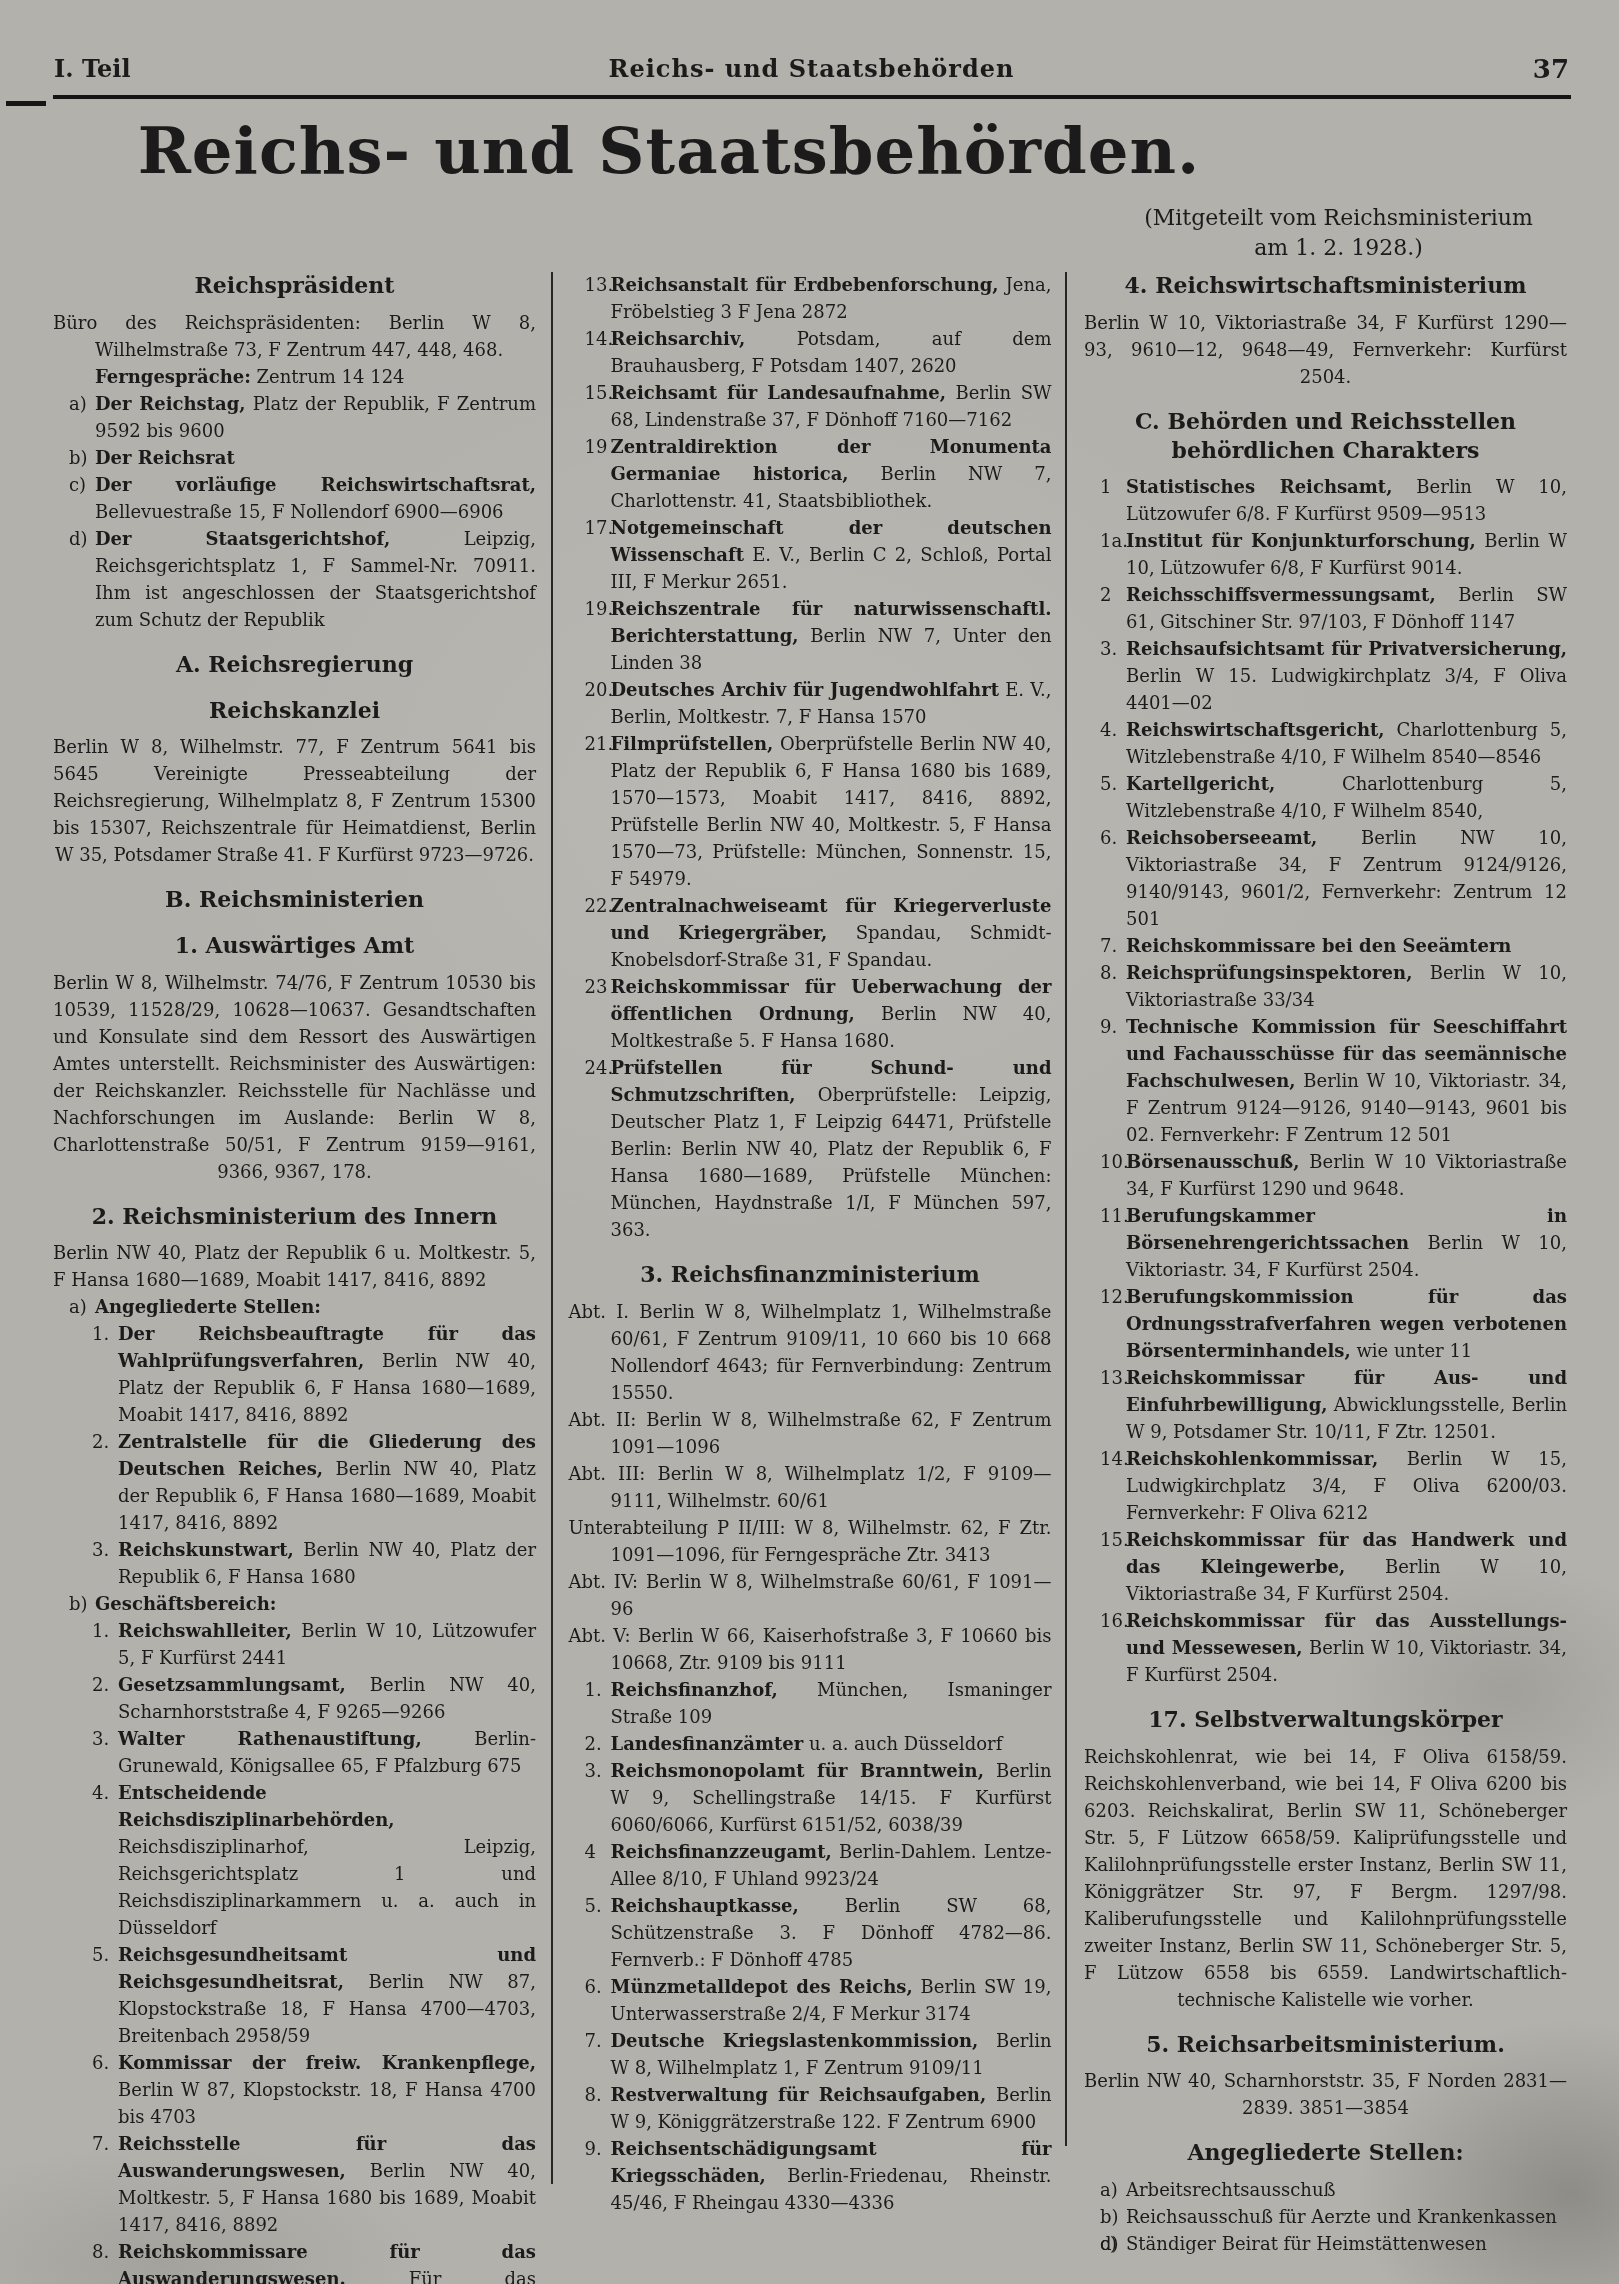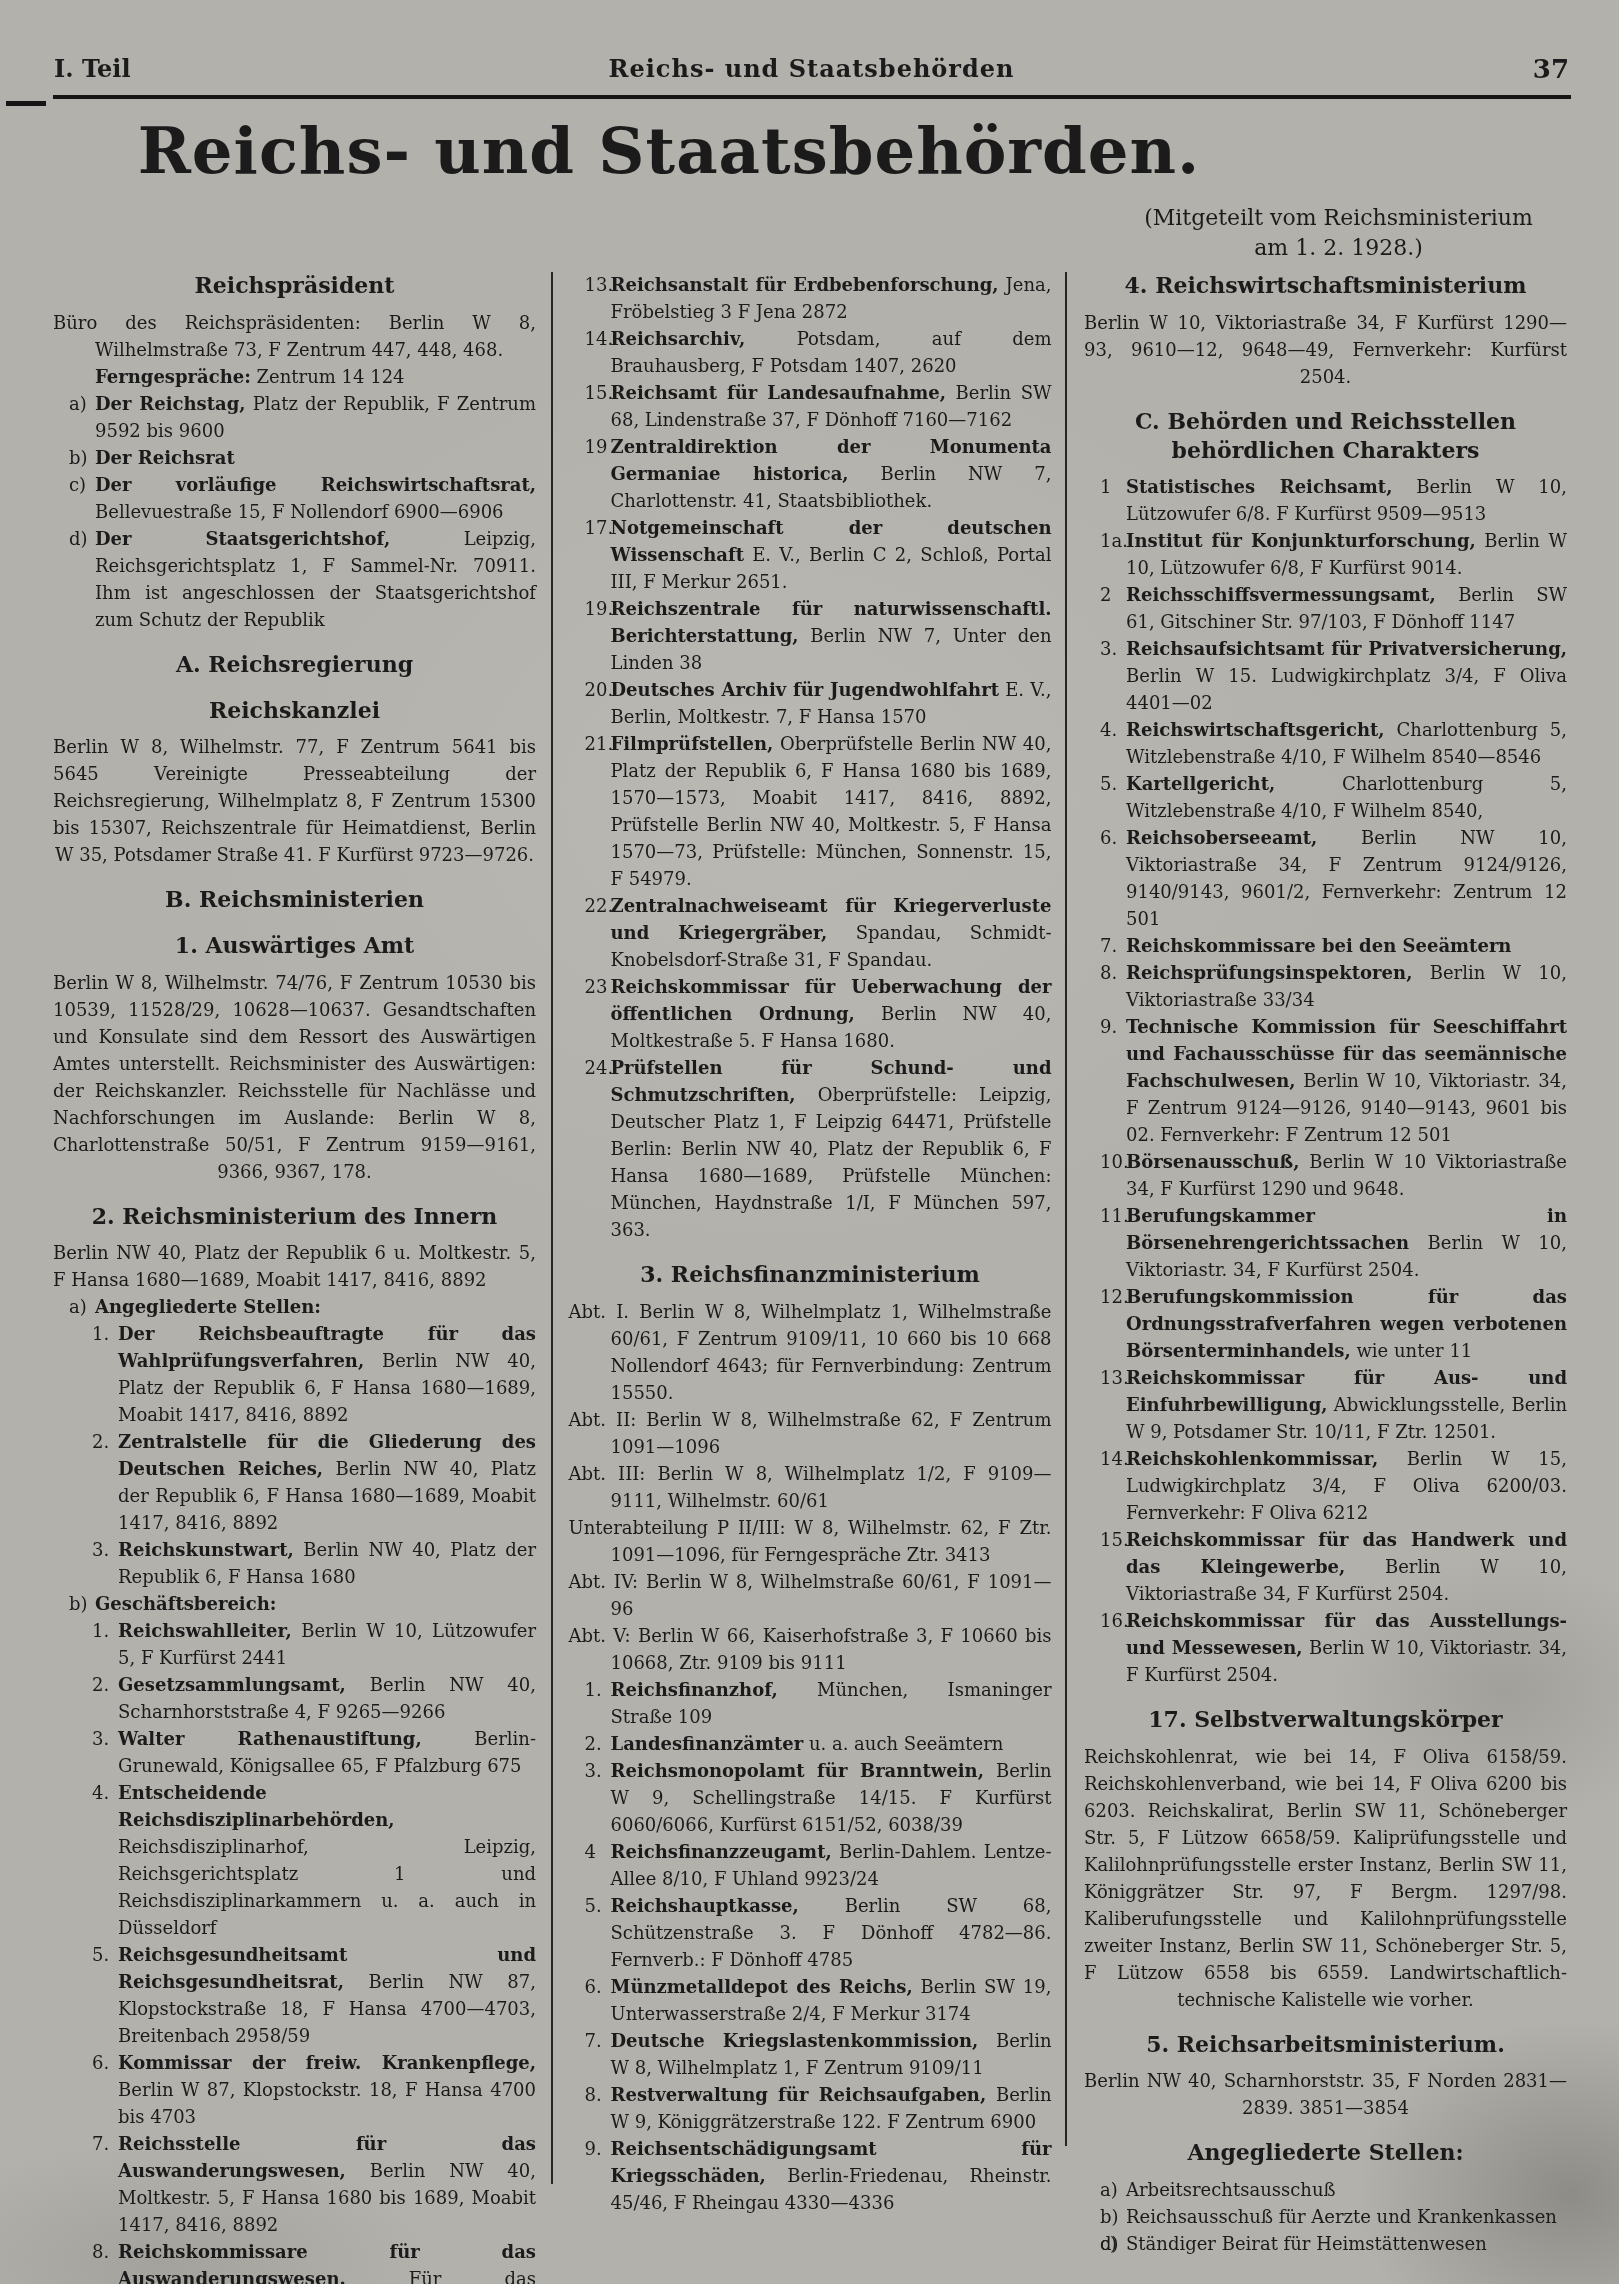--- a/index.html
+++ b/index.html
@@ -114,21 +114,21 @@
         <div class="entry"><span class="num">23</span><span class="lead">Reichskommissar für Ueberwachung der öffentlichen Ordnung,</span><span class="rest"> Berlin NW 40, Moltkestraße 5. F Hansa 1680.</span></div>
         <div class="entry"><span class="num">24.</span><span class="lead">Prüfstellen für Schund- und Schmutzschriften,</span><span class="rest"> Oberprüfstelle: Leipzig, Deutscher Platz 1, F Leipzig 64471, Prüfstelle Berlin: Berlin NW 40, Platz der Republik 6, F Hansa 1680—1689, Prüfstelle München: München, Haydnstraße 1/I, F München 597, 363.</span></div>
         <div class="col-head">3. Reichsfinanzministerium</div>
         <p class="hang">Abt. I. Berlin W 8, Wilhelmplatz 1, Wilhelmstraße 60/61, F Zentrum 9109/11, 10 660 bis 10 668 Nollendorf 4643; für Fernverbindung: Zentrum 15550.</p>
         <p class="hang">Abt. II: Berlin W 8, Wilhelmstraße 62, F Zentrum 1091—1096</p>
         <p class="hang">Abt. III: Berlin W 8, Wilhelmplatz 1/2, F 9109—9111, Wilhelmstr. 60/61</p>
         <p class="hang">Unterabteilung P II/III: W 8, Wilhelmstr. 62, F Ztr. 1091—1096, für Ferngespräche Ztr. 3413</p>
         <p class="hang">Abt. IV: Berlin W 8, Wilhelmstraße 60/61, F 1091—96</p>
         <p class="hang">Abt. V: Berlin W 66, Kaiserhofstraße 3, F 10660 bis 10668, Ztr. 9109 bis 9111</p>
         <div class="entry"><span class="num">1.</span><span class="lead">Reichsfinanzhof,</span><span class="rest"> München, Ismaninger Straße 109</span></div>
-        <div class="entry"><span class="num">2.</span><span class="lead">Landesfinanzämter</span><span class="rest"> u. a. auch Seeämtern</span></div>
+        <div class="entry"><span class="num">2.</span><span class="lead">Landesfinanzämter</span><span class="rest"> u. a. auch Düsseldorf</span></div>
         <div class="entry"><span class="num">3.</span><span class="lead">Reichsmonopolamt für Branntwein,</span><span class="rest"> Berlin W 9, Schellingstraße 14/15. F Kurfürst 6060/6066, Kurfürst 6151/52, 6038/39</span></div>
         <div class="entry"><span class="num">4</span><span class="lead">Reichsfinanzzeugamt,</span><span class="rest"> Berlin-Dahlem. Lentze-Allee 8/10, F Uhland 9923/24</span></div>
         <div class="entry"><span class="num">5.</span><span class="lead">Reichshauptkasse,</span><span class="rest"> Berlin SW 68, Schützenstraße 3. F Dönhoff 4782—86. Fernverb.: F Dönhoff 4785</span></div>
         <div class="entry"><span class="num">6.</span><span class="lead">Münzmetalldepot des Reichs,</span><span class="rest"> Berlin SW 19, Unterwasserstraße 2/4, F Merkur 3174</span></div>
         <div class="entry"><span class="num">7.</span><span class="lead">Deutsche Kriegslastenkommission,</span><span class="rest"> Berlin W 8, Wilhelmplatz 1, F Zentrum 9109/11</span></div>
         <div class="entry"><span class="num">8.</span><span class="lead">Restverwaltung für Reichsaufgaben,</span><span class="rest"> Berlin W 9, Königgrätzerstraße 122. F Zentrum 6900</span></div>
         <div class="entry"><span class="num">9.</span><span class="lead">Reichsentschädigungsamt für Kriegsschäden,</span><span class="rest"> Berlin-Friedenau, Rheinstr. 45/46, F Rheingau 4330—4336</span></div>
       </div>
     <div class="col">
         <div class="col-head">4. Reichswirtschaftsministerium</div>

